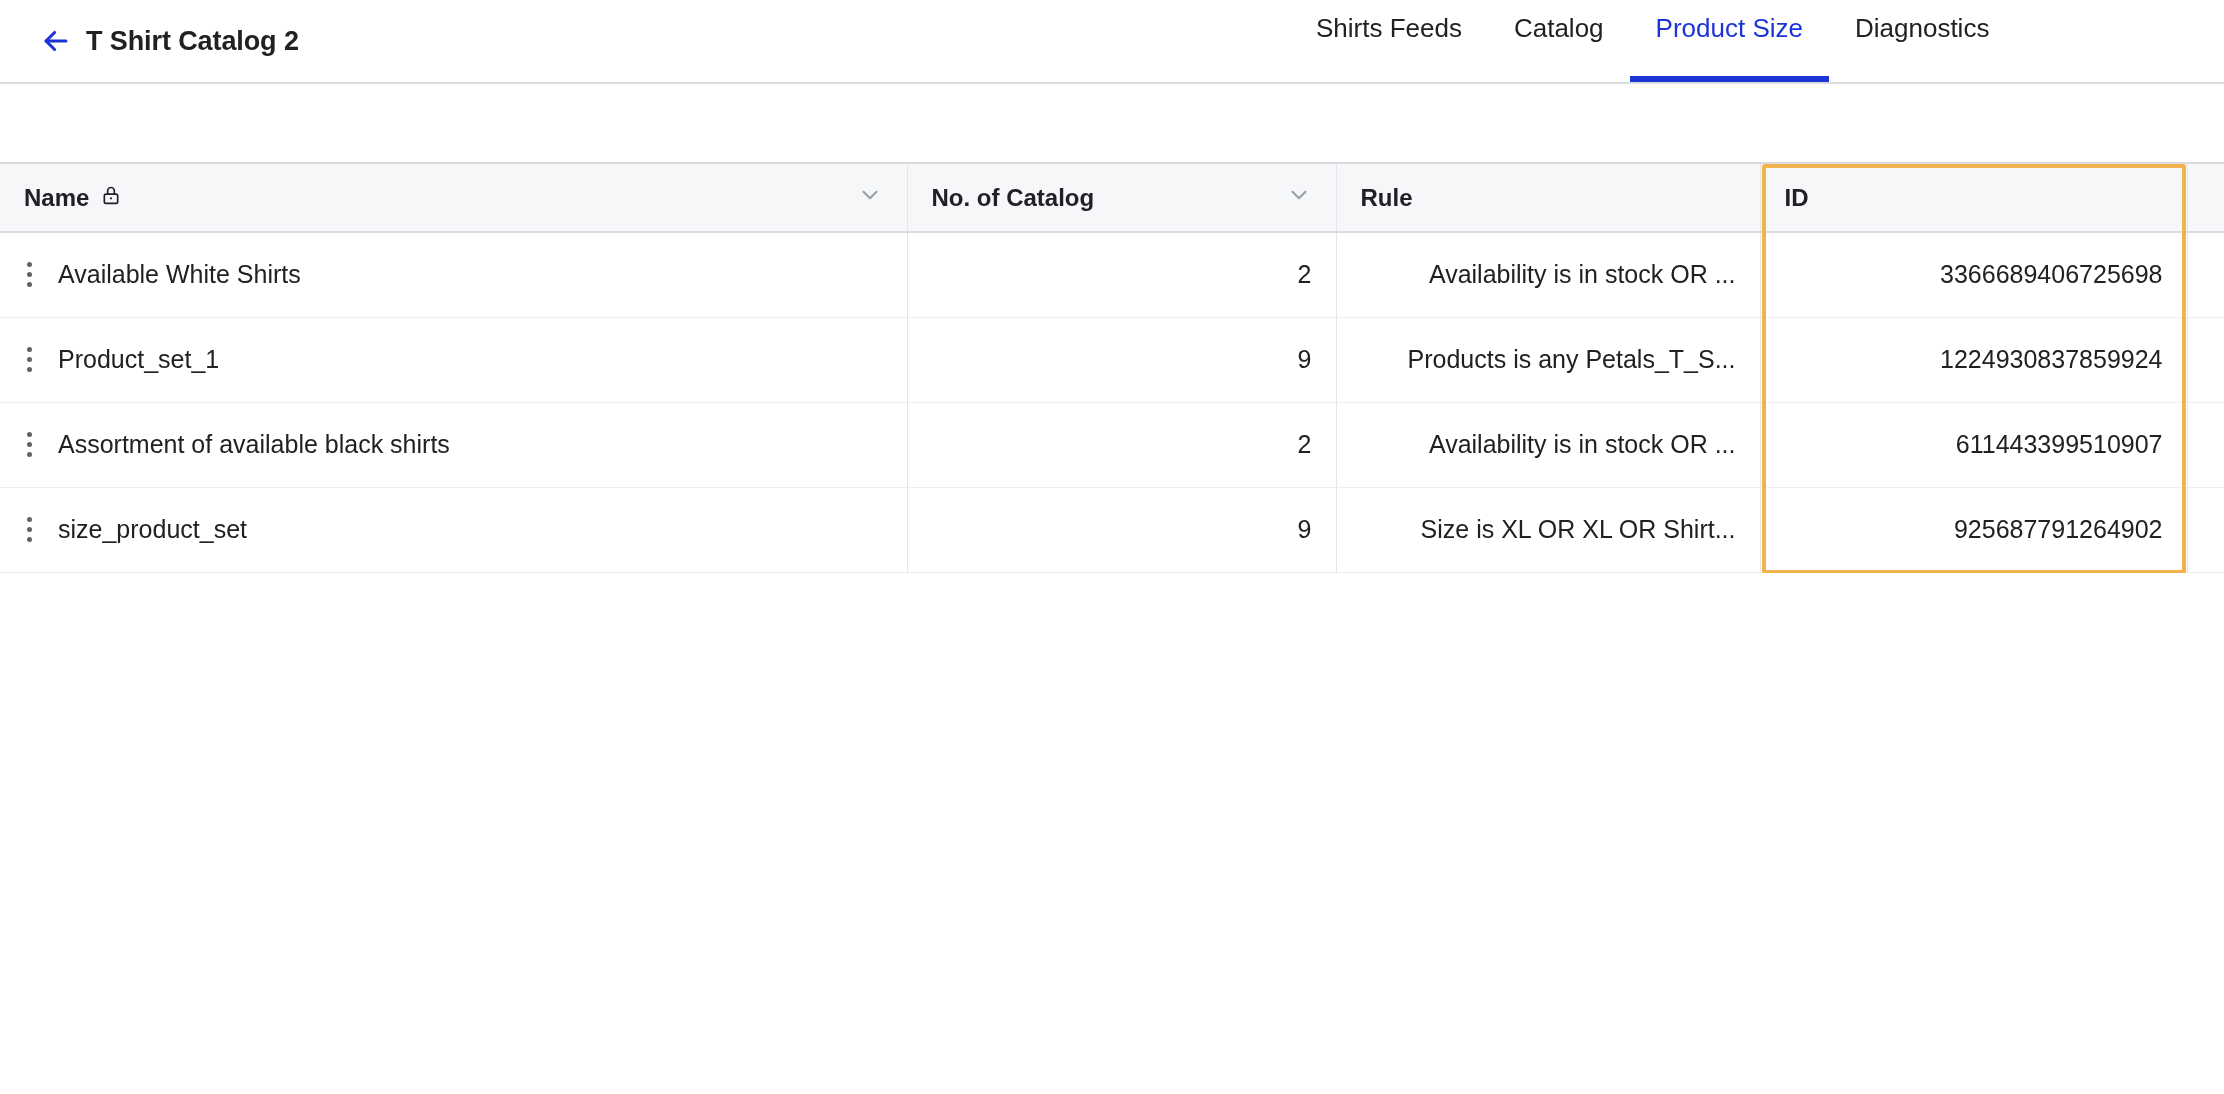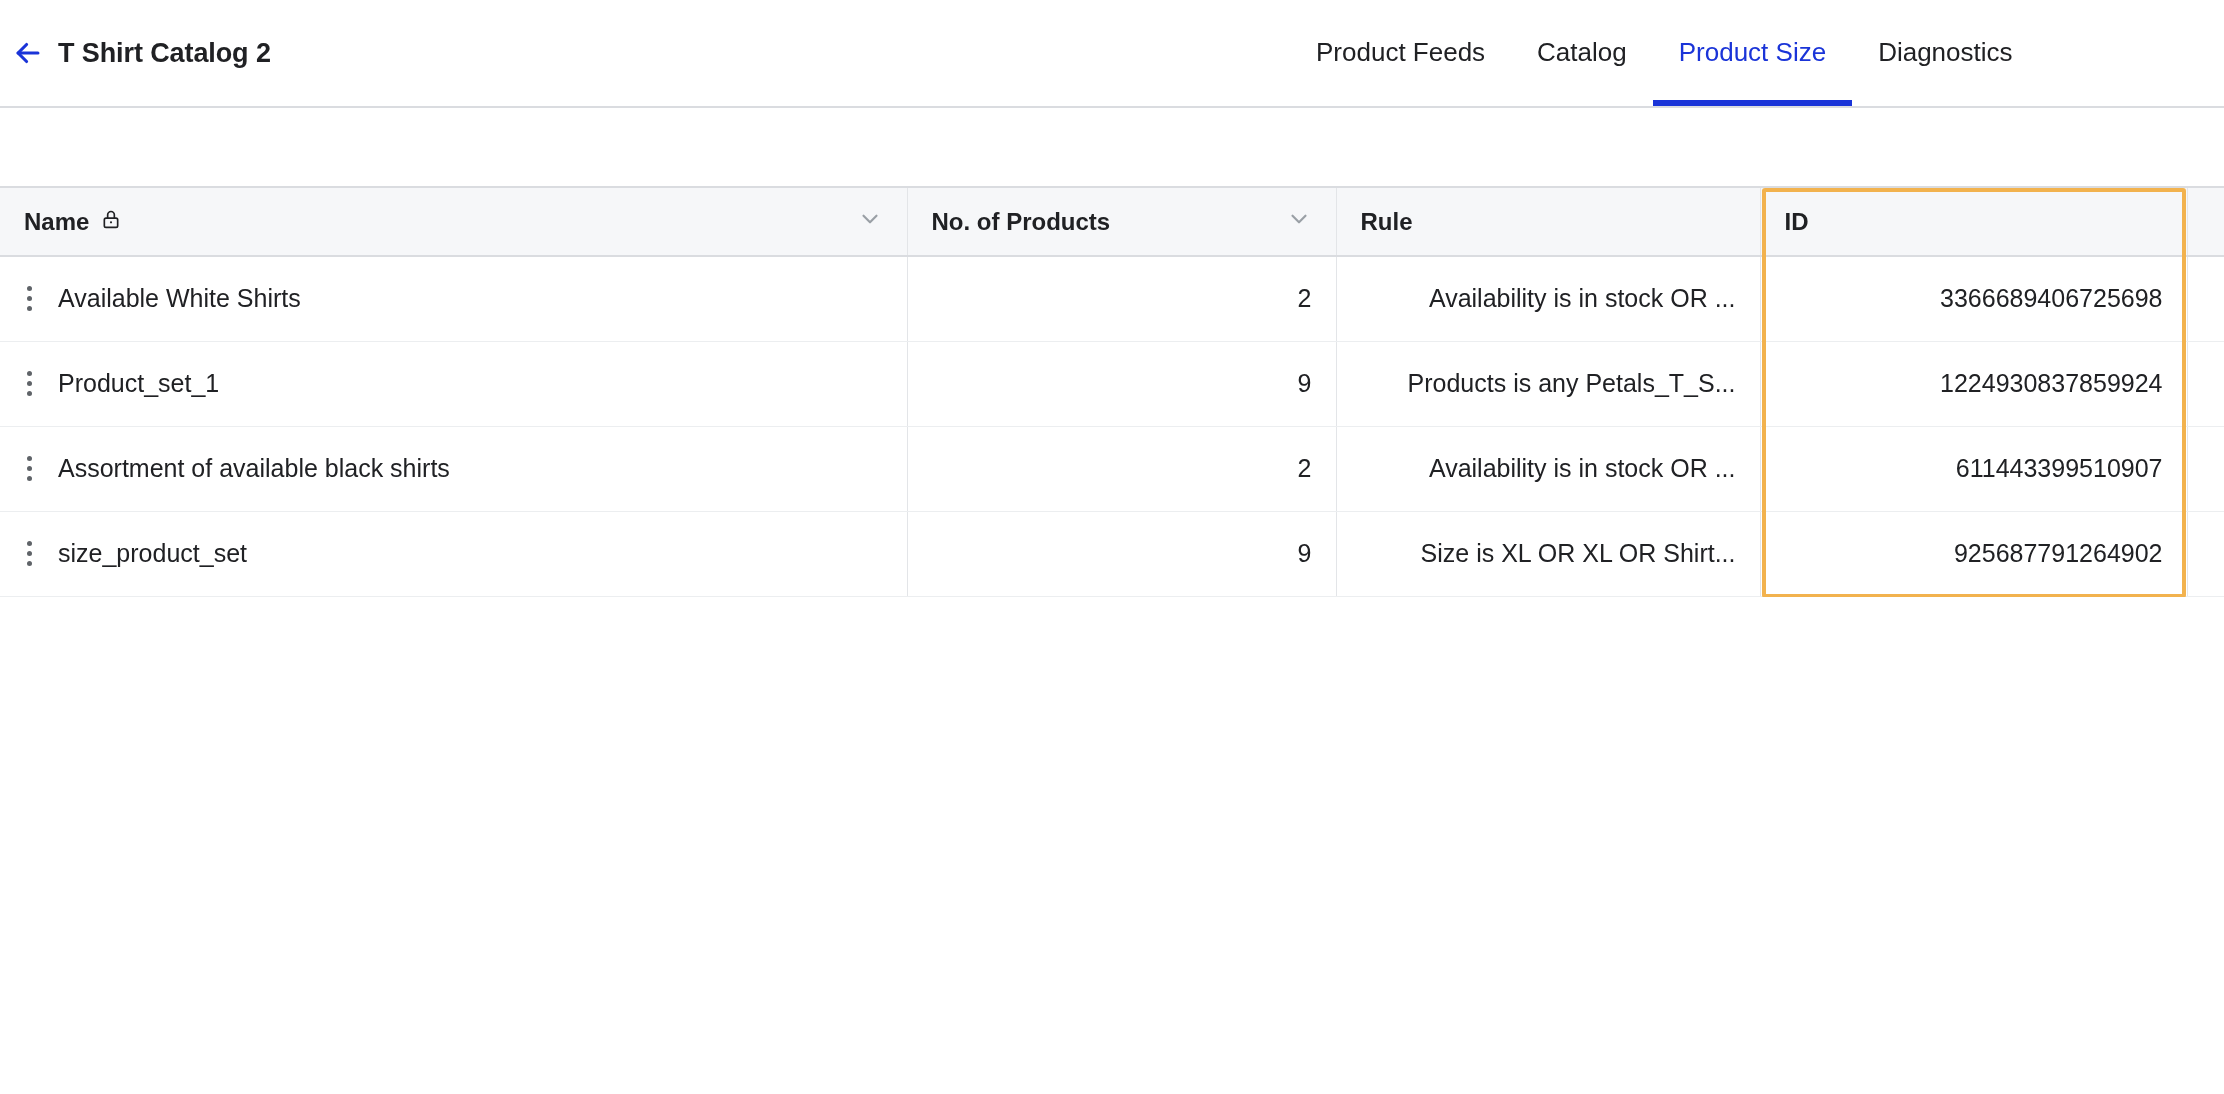--- a/index.html
+++ b/index.html
@@ -8,25 +8,26 @@
     width: 2224px;
     height: 1094px;
     background: #ffffff;
     font-family: "Liberation Sans", sans-serif;
     -webkit-font-smoothing: antialiased;
   }
 
   
   .topbar {
     position: relative;
-    height: 108px;
+    height: 84px;
     background: #ffffff;
     border-bottom: 2px solid #dadce0;
     display: flex;
     align-items: center;
+    padding-left: 28px;
   }
 
   .back-btn {
     width: 40px;
     height: 40px;
     margin-left: 8px;
     display: flex;
     align-items: center;
     justify-content: center;
     cursor: pointer;
@@ -193,21 +194,21 @@
         <line x1="19" y1="12" x2="5" y2="12"></line>
         <polyline points="11 18 5 12 11 6"></polyline>
       </svg>
     </span>
   </div>
 
   <div class="page-title">T Shirt Catalog 2</div>
 
   <nav class="tabs">
     <div class="tab">
-      <span>Product Feeds</span>
+      <span>Shirts Feeds</span>
     </div>
     <div class="tab">
       <span>Catalog</span>
     </div>
     <div class="tab active">
       <span>Product Size</span>
     </div>
     <div class="tab">
       <span>Diagnostics</span>
     </div>
@@ -248,21 +249,21 @@
               <svg width="26" height="26" viewBox="0 0 24 24" fill="none" stroke="#9aa0a6" stroke-width="2" stroke-linecap="round" stroke-linejoin="round">
                 <polyline points="6 9 12 15 18 9"></polyline>
               </svg>
             </span>
           </div>
         </th>
 
         <th>
           <div class="th-inner">
             <div class="th-label">
-              <span>No. of Products</span>
+              <span>No. of Catalog</span>
             </div>
             <span class="chev">
               <svg width="26" height="26" viewBox="0 0 24 24" fill="none" stroke="#9aa0a6" stroke-width="2" stroke-linecap="round" stroke-linejoin="round">
                 <polyline points="6 9 12 15 18 9"></polyline>
               </svg>
             </span>
           </div>
         </th>
 
         <th>

